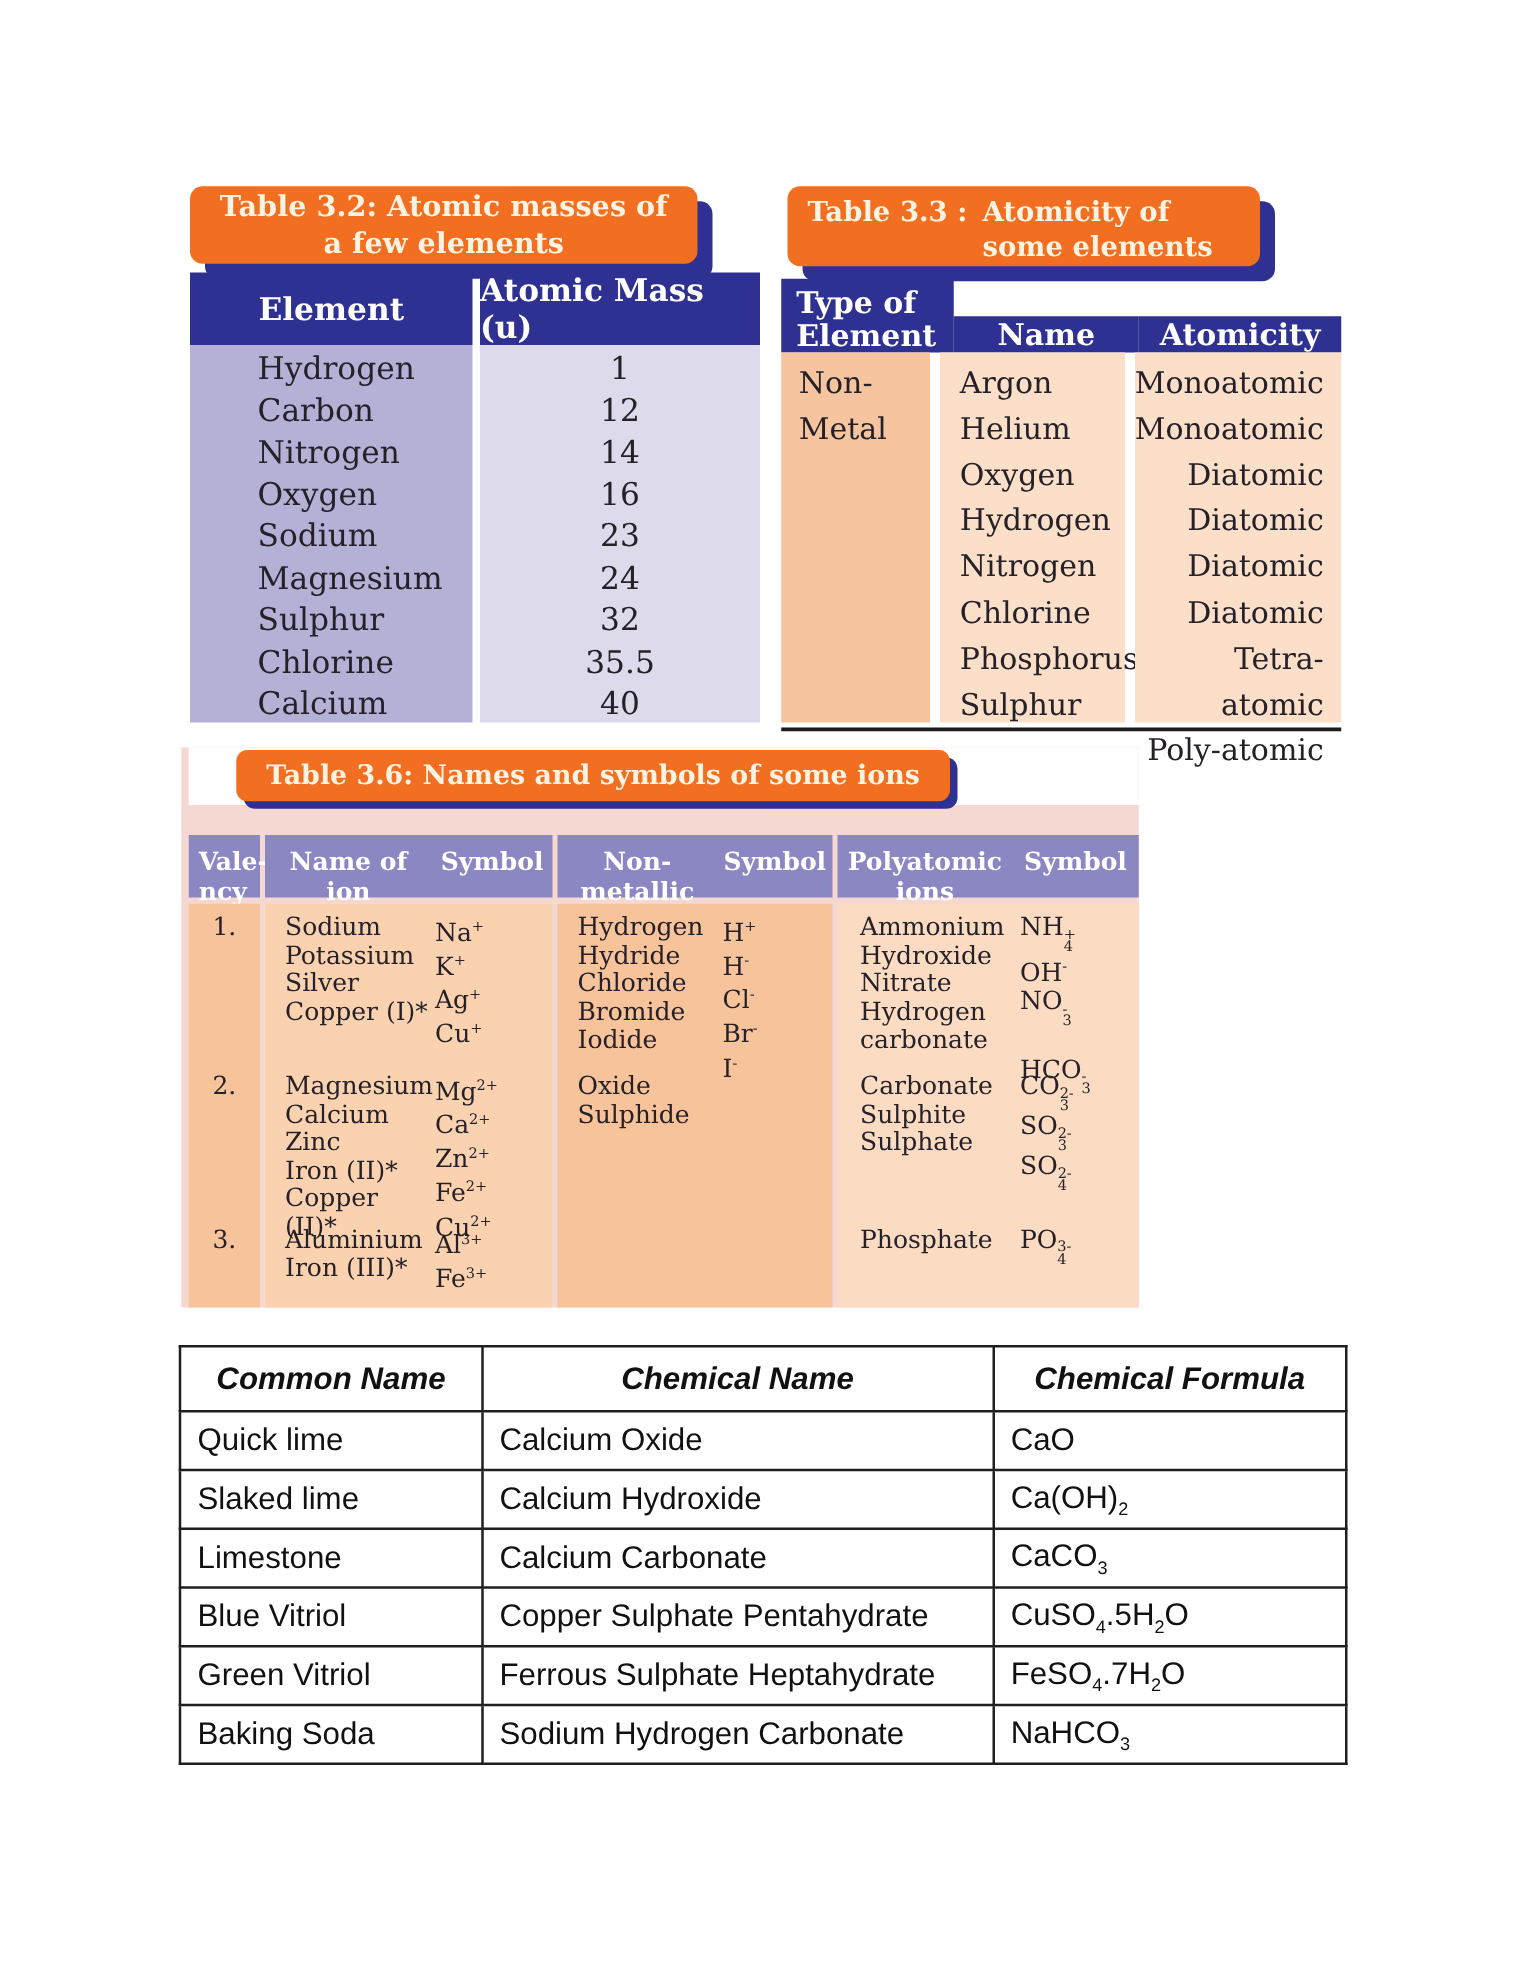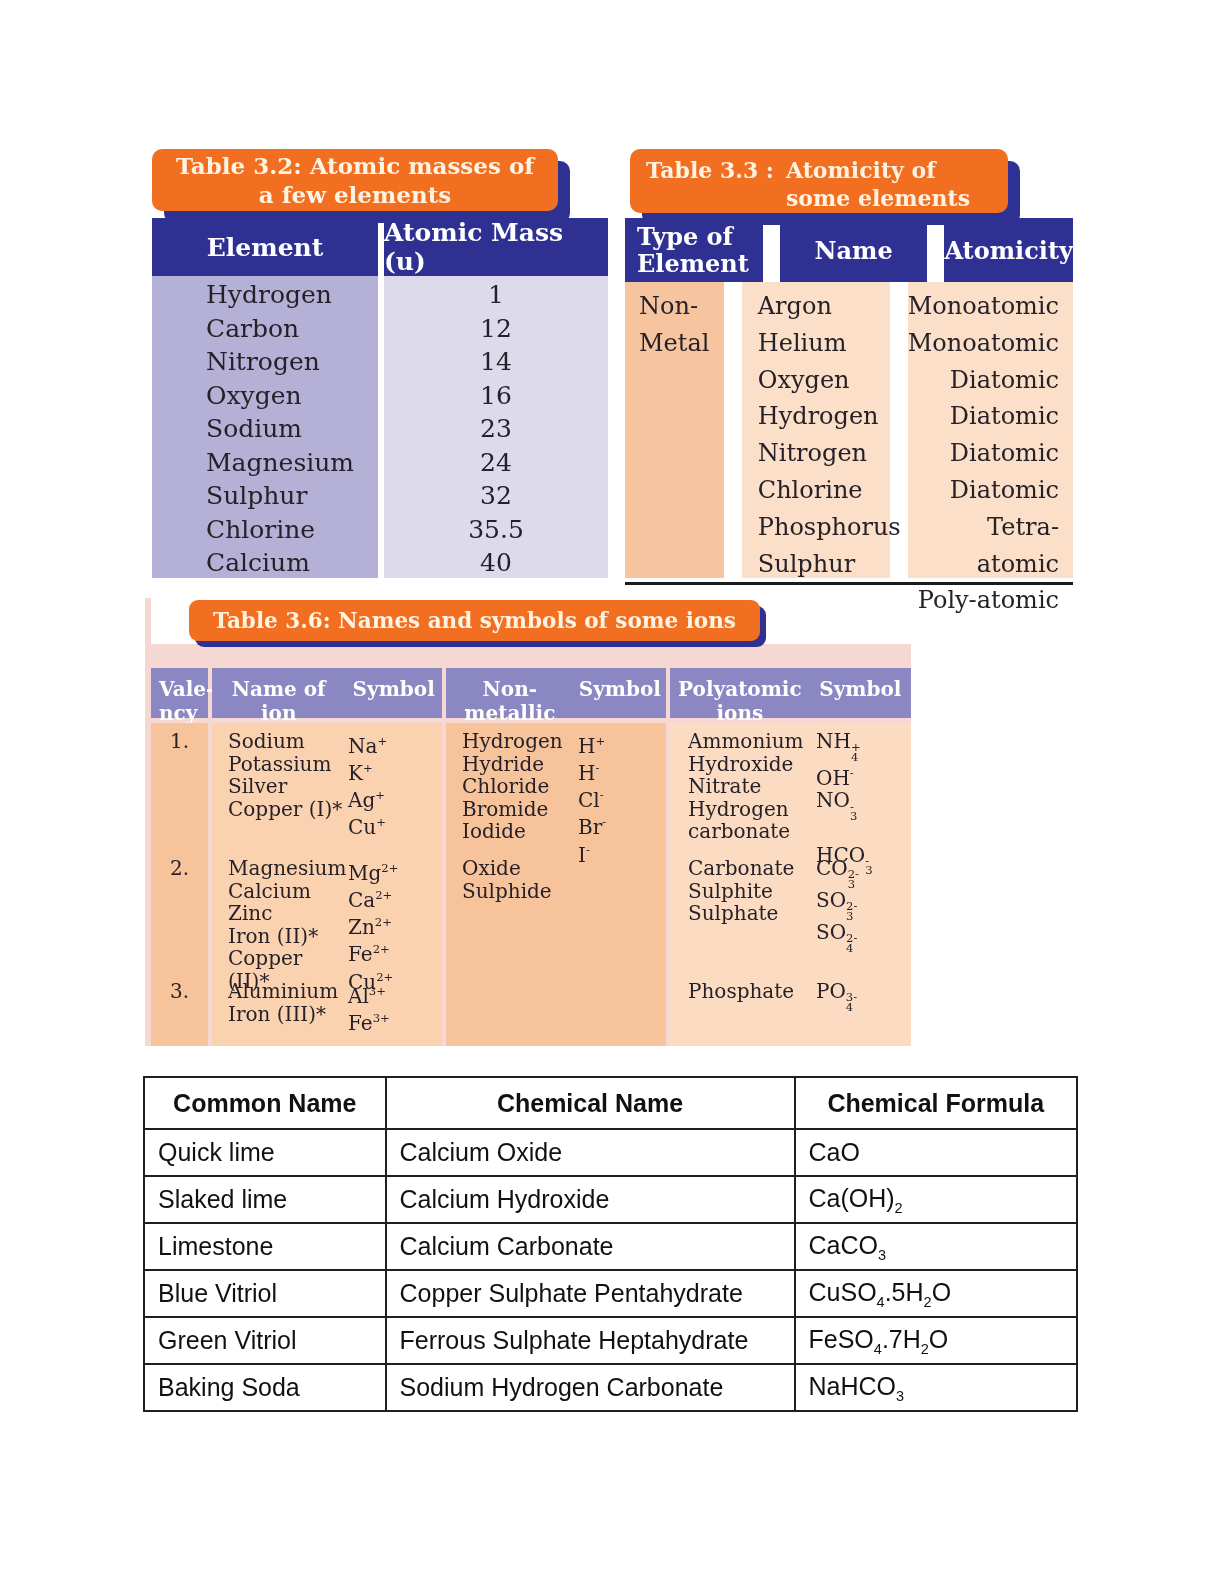--- a/index.html
+++ b/index.html
@@ -22,26 +22,26 @@
   .t32-body{display:flex;gap:6px;height:302px;font-size:25px;line-height:33.5px;}
   .t32-body .c1{width:226px;background:#b5b1d6;padding:2px 0 0 54px;box-sizing:border-box;}
   .t32-body .c2{flex:1;background:#dcdaeb;padding-top:2px;text-align:center;}
 
   
   .t33{position:absolute;left:625px;top:149px;width:448px;}
   .t33 .pill{margin-left:5px;width:378px;height:64px;box-sizing:border-box;
              font-size:22px;line-height:28px;display:flex;padding:7px 0 0 16px;}
   .t33-label{white-space:nowrap;margin-right:12px;}
   .t33-text{width:220px;}
-  .t33-hdr{margin-top:5px;display:flex;gap:17px;height:64px;}
+  .t33-hdr{margin-top:5px;display:flex;gap:0;height:64px;align-items:flex-end;}
   .t33-hdr .hc{background:#2e3191;color:#ffffff;font-weight:bold;font-size:24px;}
   .t33-hdr .c1{width:138px;padding:5px 0 0 12px;line-height:27px;box-sizing:border-box;}
   .t33-hdr .c2{width:148px;display:flex;align-items:center;justify-content:center;}
   .t33-hdr .c3{flex:1;display:flex;align-items:center;justify-content:center;}
-  .t33-body{display:flex;gap:18px;height:296px;font-size:24px;line-height:36.8px;}
+  .t33-body{display:flex;gap:8px;height:296px;font-size:24px;line-height:36.8px;}
   .t33-body .c1{width:138px;background:#f6c59f;padding:6px 0 0 14px;box-sizing:border-box;}
   .t33-body .c2{width:148px;background:#fbdfc9;padding:6px 0 0 16px;box-sizing:border-box;}
   .t33-body .c3{flex:1;background:#fbdfc9;padding:6px 14px 0 0;text-align:right;box-sizing:border-box;}
   .t33-rule{height:3px;background:#1b1b1b;margin-top:4px;}
 
   
   .t36{position:absolute;left:145px;top:598px;width:766px;background:#f5d8d2;
        padding-left:6px;box-sizing:border-box;}
   .t36-titlebar{height:46px;background:#ffffff;position:relative;}
   .t36 .pill{position:absolute;left:38px;top:2px;font-size:21.5px;padding:8px 24px;
@@ -73,21 +73,21 @@
 
   sup,sub{font-size:0.58em;}
   .ss{display:inline-flex;flex-direction:column;font-size:0.58em;line-height:0.8;
       vertical-align:-0.3em;}
   .ss span{display:block;}
 
   
   .ctab{position:absolute;left:143px;top:1076px;width:935px;border-collapse:collapse;
         font-family:"Liberation Sans","DejaVu Sans",sans-serif;font-size:25px;color:#111111;}
   .ctab th,.ctab td{border:2px solid #1f1f1f;box-sizing:border-box;}
-  .ctab th{height:52px;font-weight:bold;text-align:center;}
+  .ctab th{height:52px;font-weight:bold;text-align:center;font-style:italic;}
   .ctab td{height:47px;text-align:left;padding-left:13px;vertical-align:middle;}
   .ctab .w1{width:242px;}
   .ctab .w2{width:410px;}
   .ctab .w3{width:283px;}
 </style>
 </head>
 <body>
 
 <div class="page">
 

